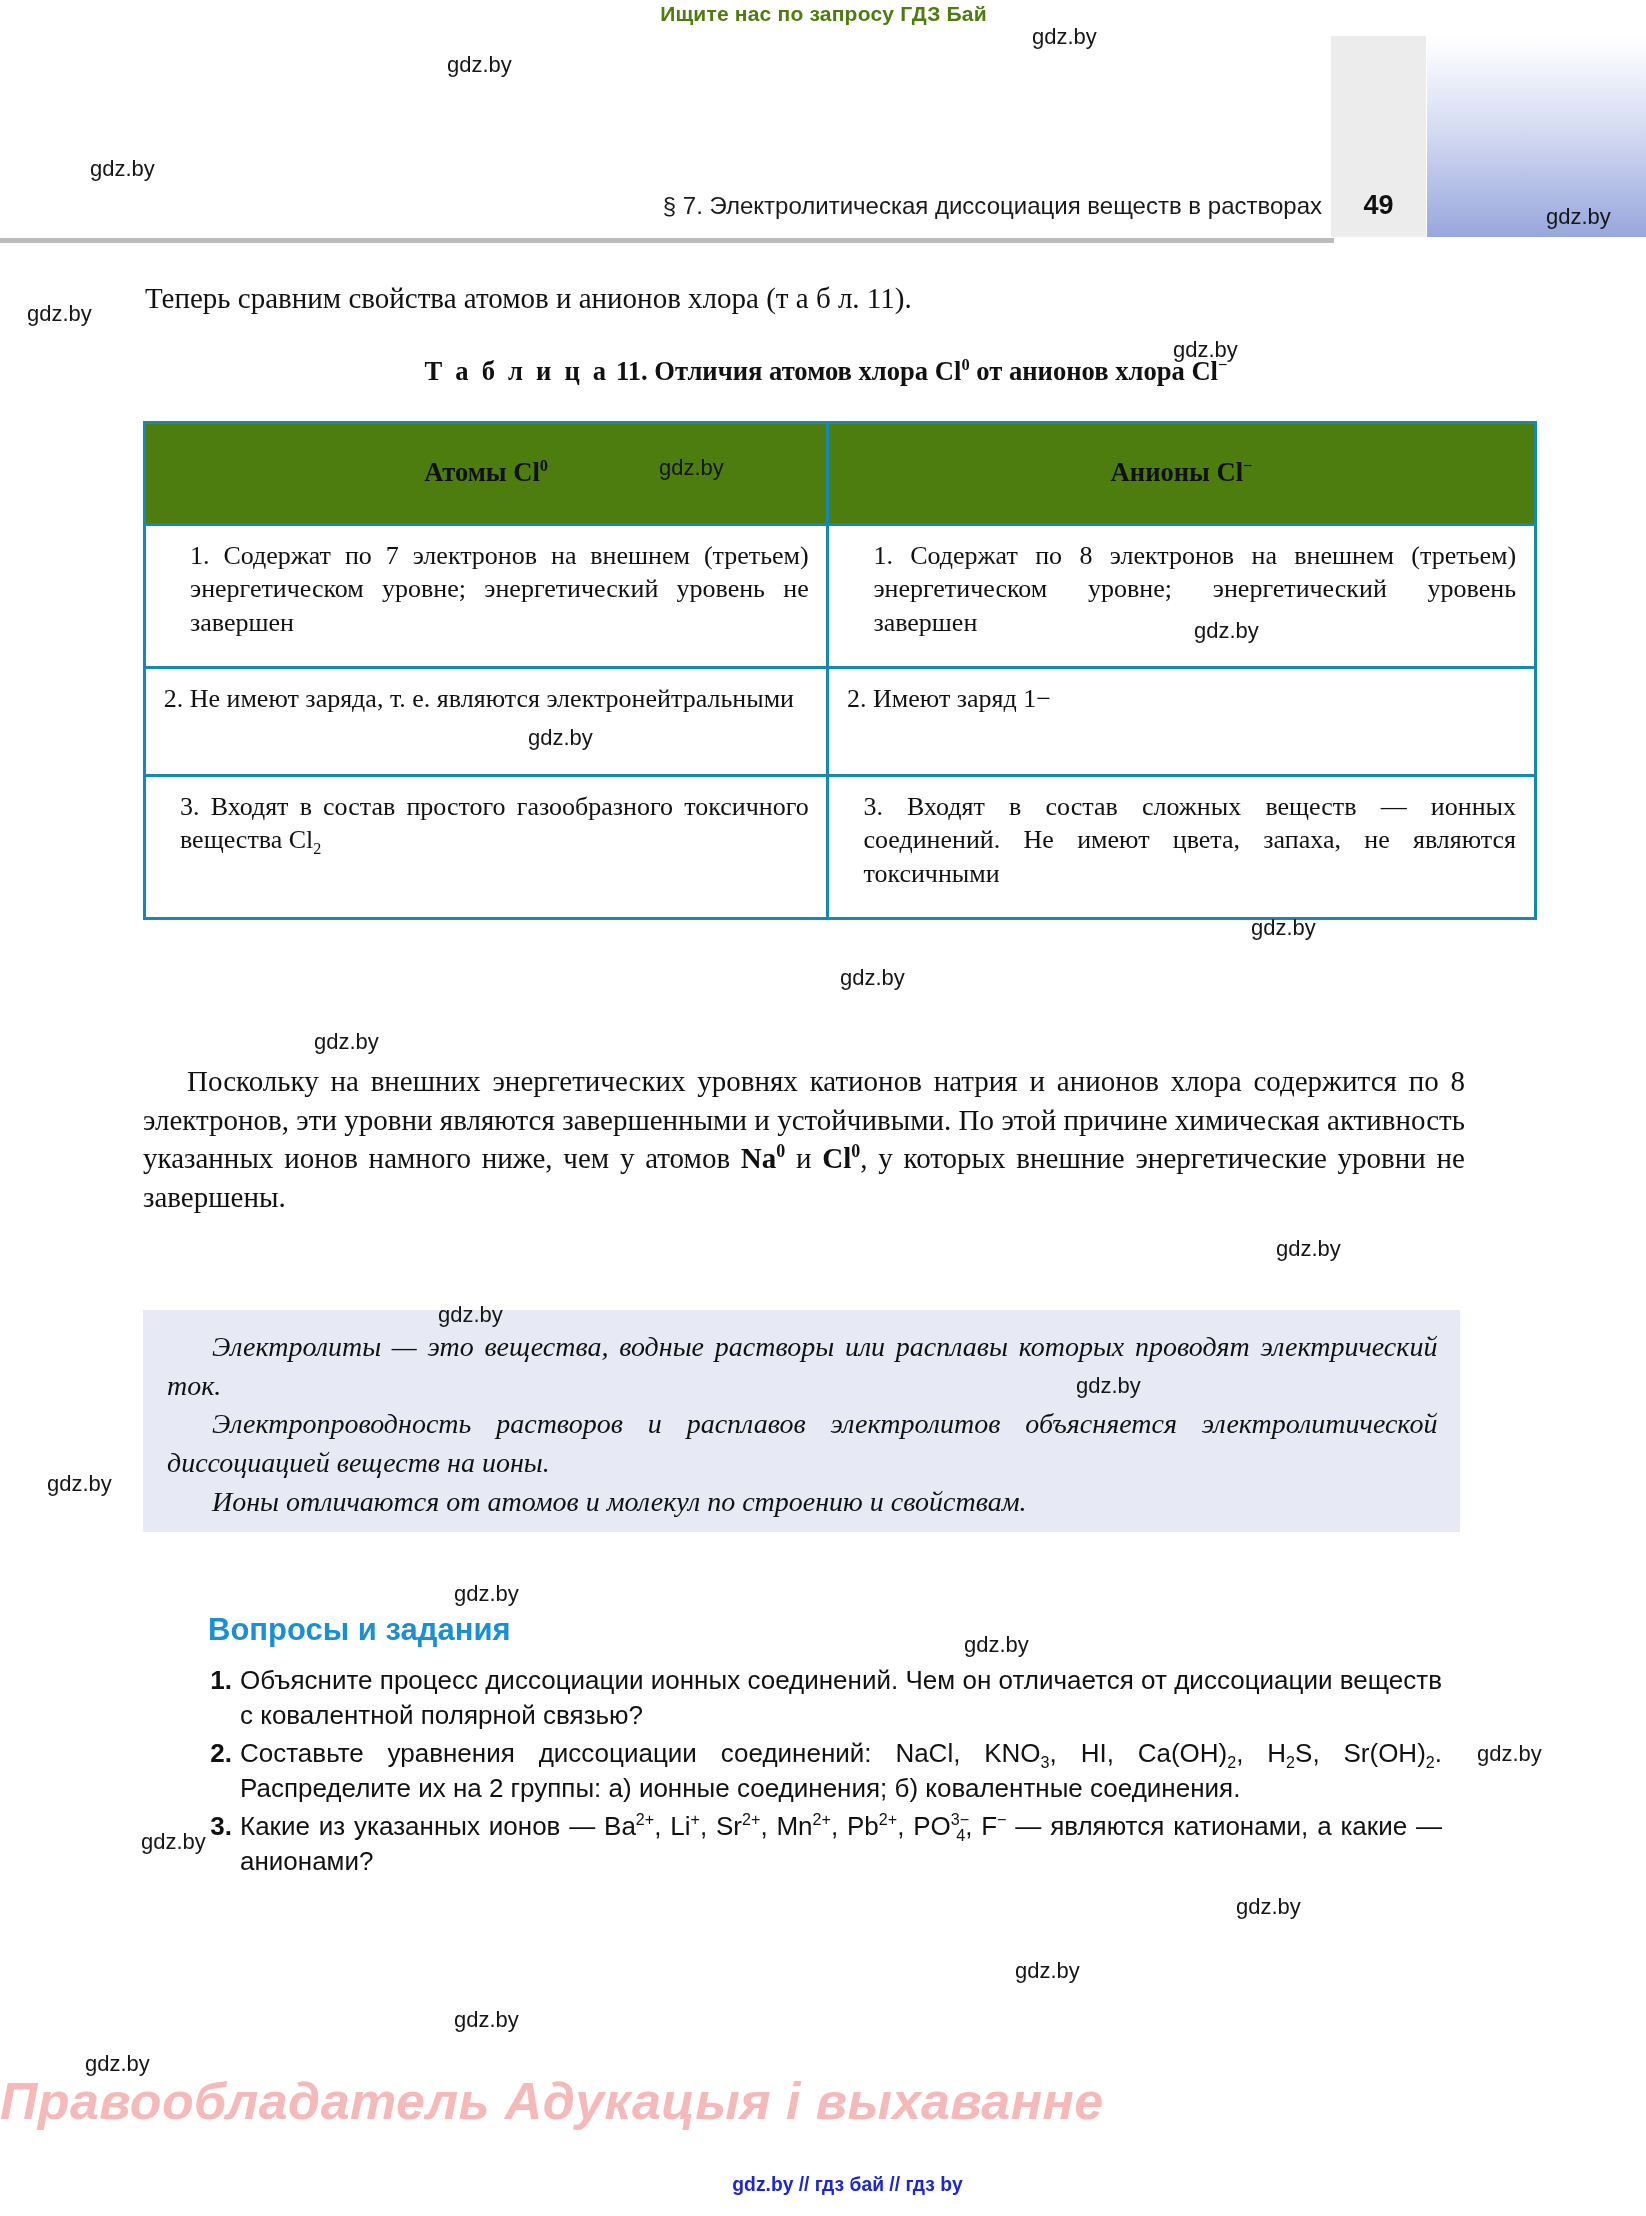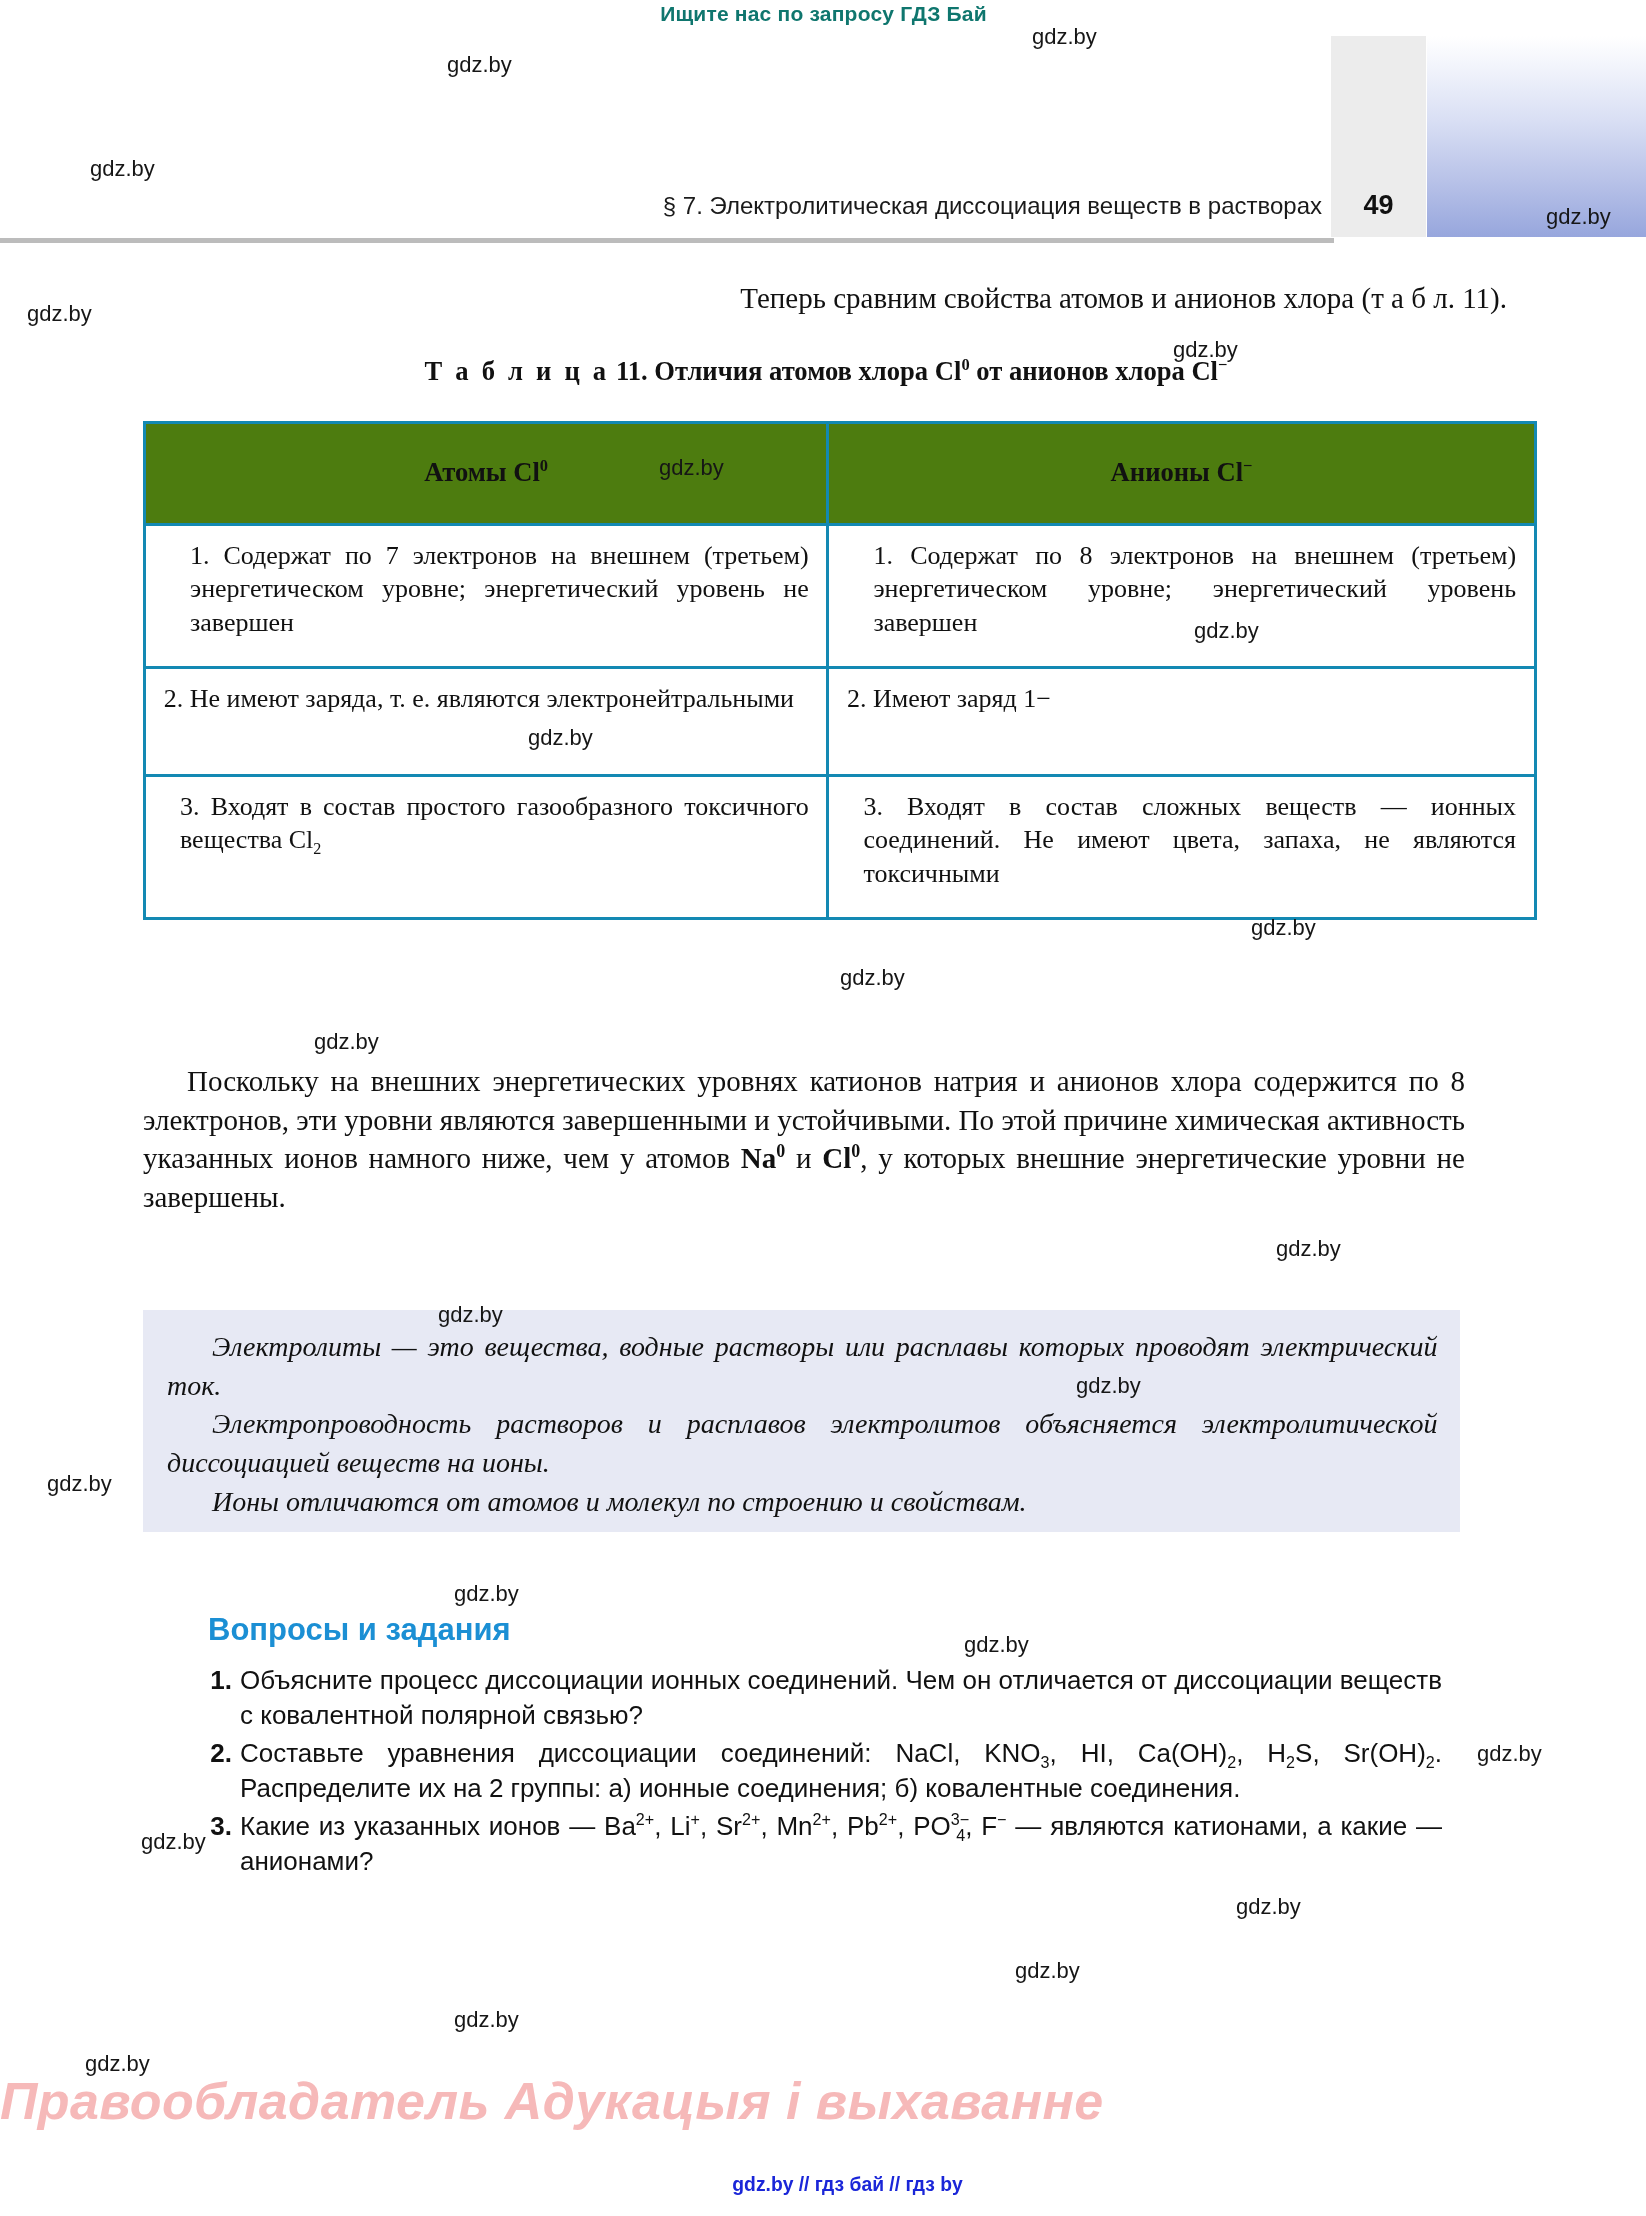--- a/index.html
+++ b/index.html
@@ -20,21 +20,21 @@
   
   .promo {
     position: absolute;
     top: 1.6px;
     left: 0;
     width: 1647px;
     text-align: center;
     font-family: "Liberation Sans", sans-serif;
     font-size: 21px;
     font-weight: 700;
-    color: #0f766e;
+    color: #4d7c0f;
     letter-spacing: 0.2px;
   }
 
   
   .runhead {
     position: absolute;
     top: 192px;
     left: 0;
     width: 1322px;
     text-align: right;
@@ -81,21 +81,21 @@
   }
 
   
   .lead {
     position: absolute;
     top: 280px;
     left: 145px;
     width: 1362px;
     font-size: 29px;
     line-height: 1.30;
-    text-align: right;
+    text-align: left;
   }
   .tabcap {
     position: absolute;
     top: 355px;
     left: 145px;
     width: 1362px;
     font-size: 26.6px;
     font-weight: 700;
     text-align: center;
     line-height: 1.25;

